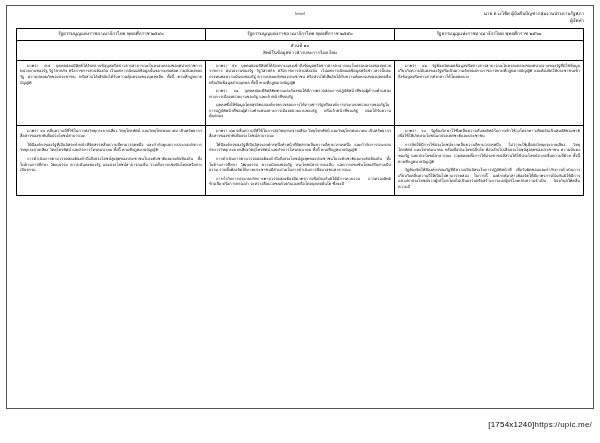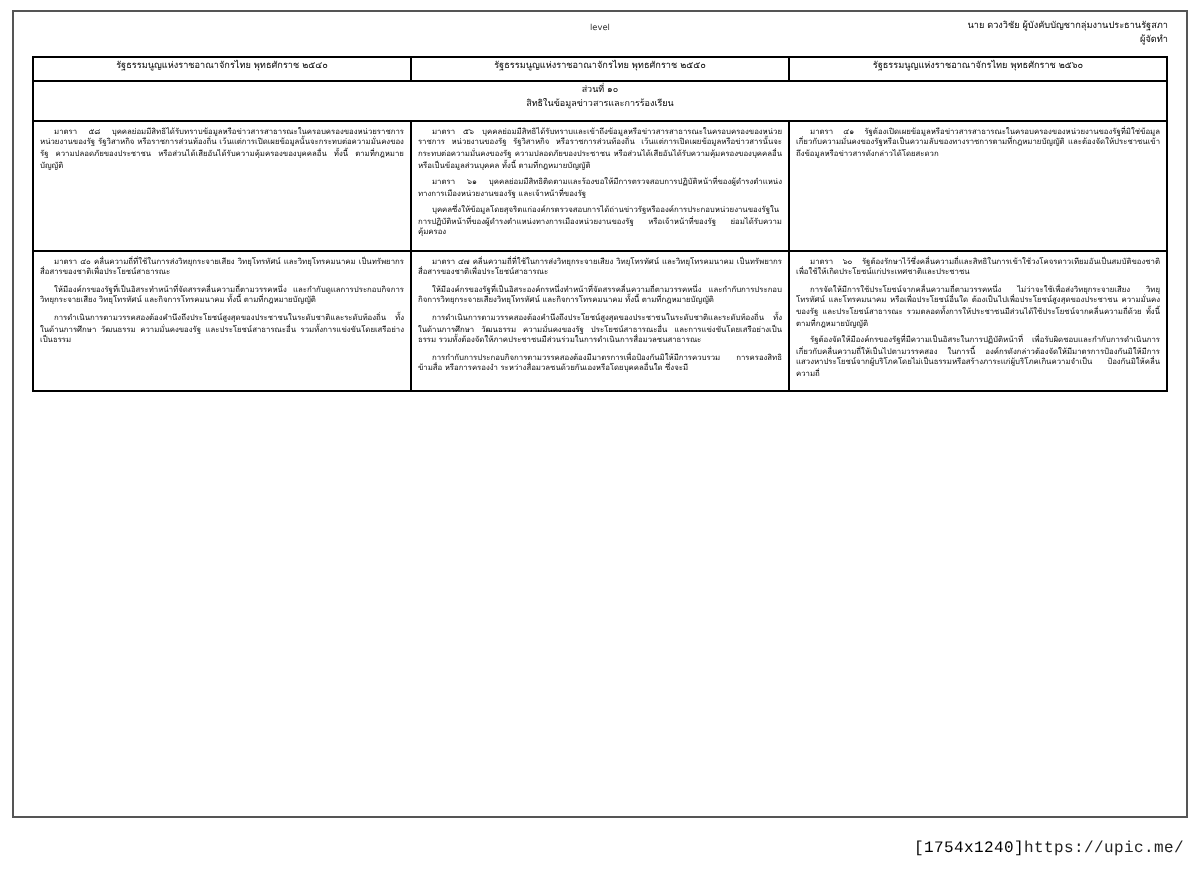--- a/index.html
+++ b/index.html
@@ -94,21 +94,21 @@
     width: 600px;
     height: 28px;
     background: #ffffff;
   }
   .footer-text {
     position: absolute;
     right: 8px;
     top: 420px;
     font-size: 8px;
     color: #000;
-    font-family: Liberation Mono, monospace;
+    font-family: Liberation Sans, sans-serif;
     letter-spacing: 0.2px;
   }
   .footer-text .dim {
     color: #222;
   }
 </style>
 </head>
 <body>
 
 <div class="page">

